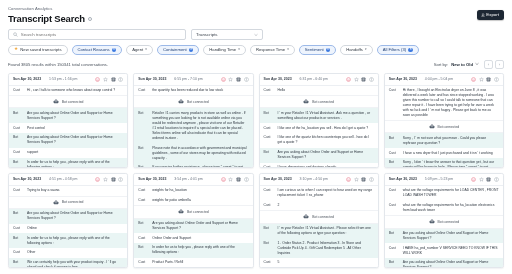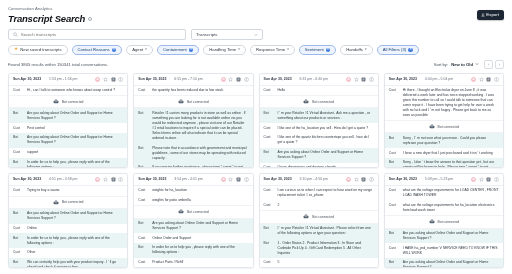--- a/index.html
+++ b/index.html
@@ -9,21 +9,21 @@
     background: #ffffff;
     color: #1b1b1b;
     overflow: hidden;
   }
   .app { width: 512px; height: 274px; position: relative; display: flex; flex-direction: column; }
 
   
   .topbar { padding: 6px 8px 0 8px; position: relative; flex: 0 0 auto; }
   .breadcrumb { font-size: 4.2px; color: #5c6470; letter-spacing: .1px; line-height: 6px; }
   .title-row { display: flex; align-items: center; gap: 3px; margin-top: 1px; }
-  .page-title { font-size: 9.5px; font-weight: bold; color: #111418; letter-spacing: -.2px; font-style: italic; }
+  .page-title { font-size: 9.5px; font-weight: bold; color: #111418; letter-spacing: -.2px; }
   .title-dot {
     width: 4px; height: 4px; border-radius: 50%;
     border: .7px solid #a9b0b9; display: inline-block;
   }
   .export-btn {
     position: absolute; right: 8px; top: 10px;
     background: #1d2733; color: #fff; border-radius: 2.5px;
     font-size: 4.4px; padding: 2.6px 5px 2.6px 4px;
     display: flex; align-items: center; gap: 1.6px; line-height: 1;
     box-shadow: 0 .5px 1px rgba(0,0,0,.22);

